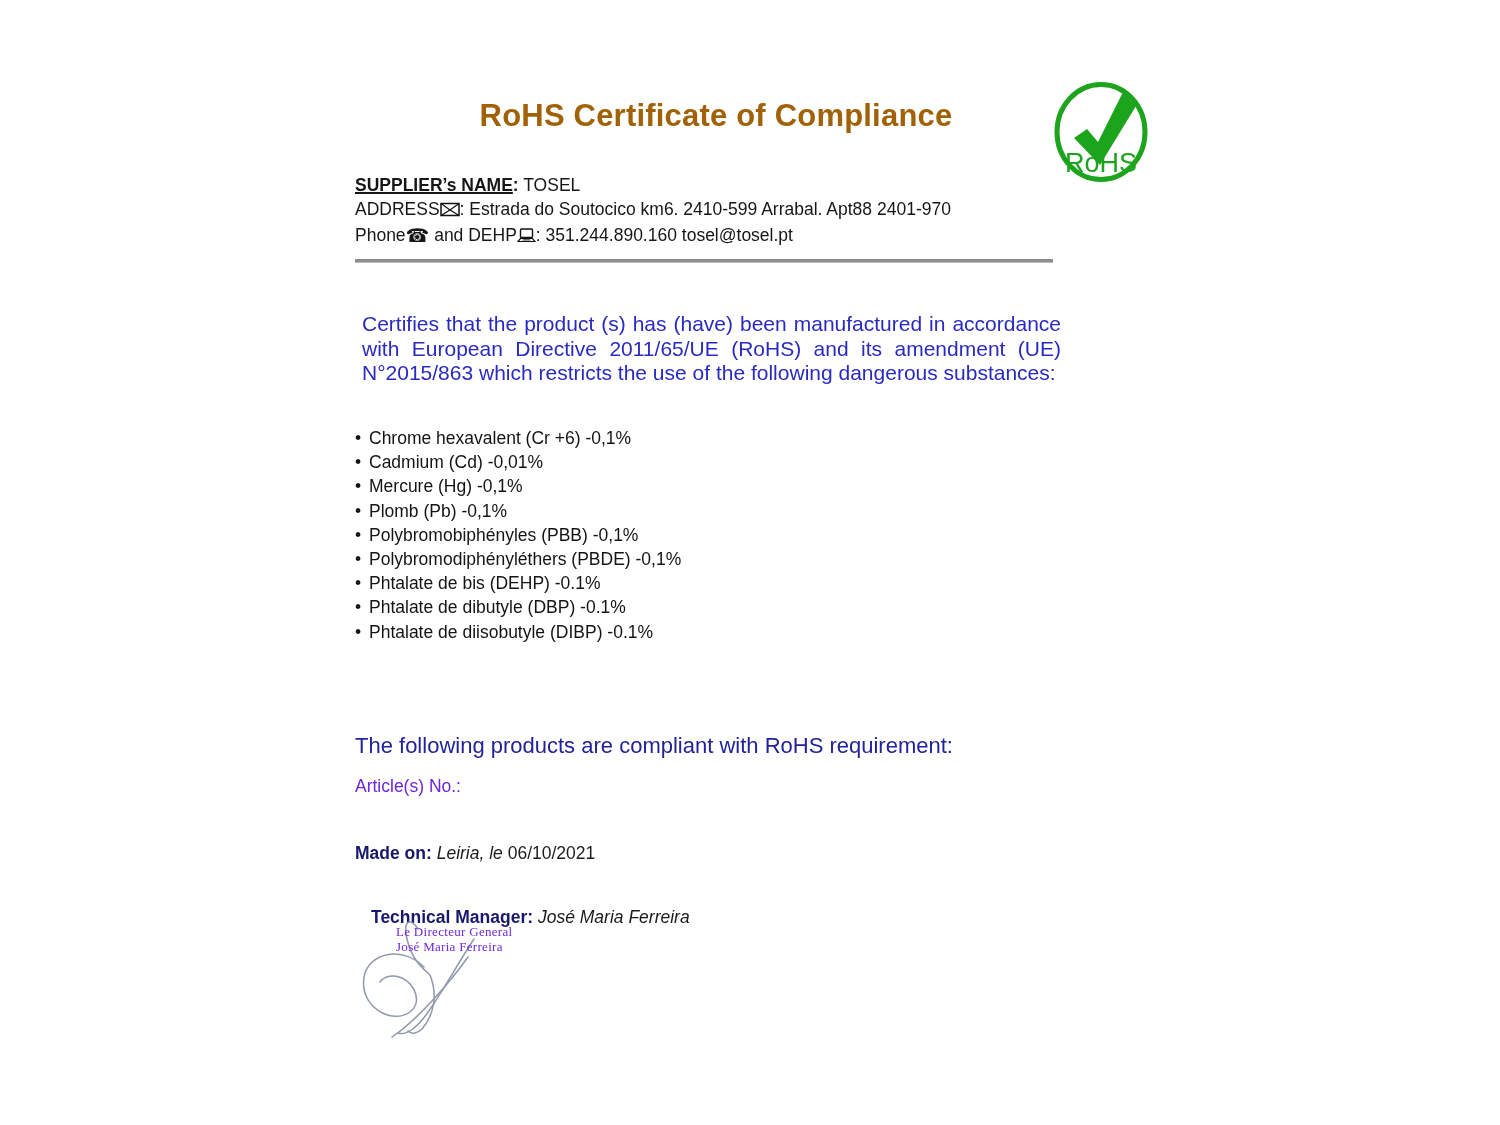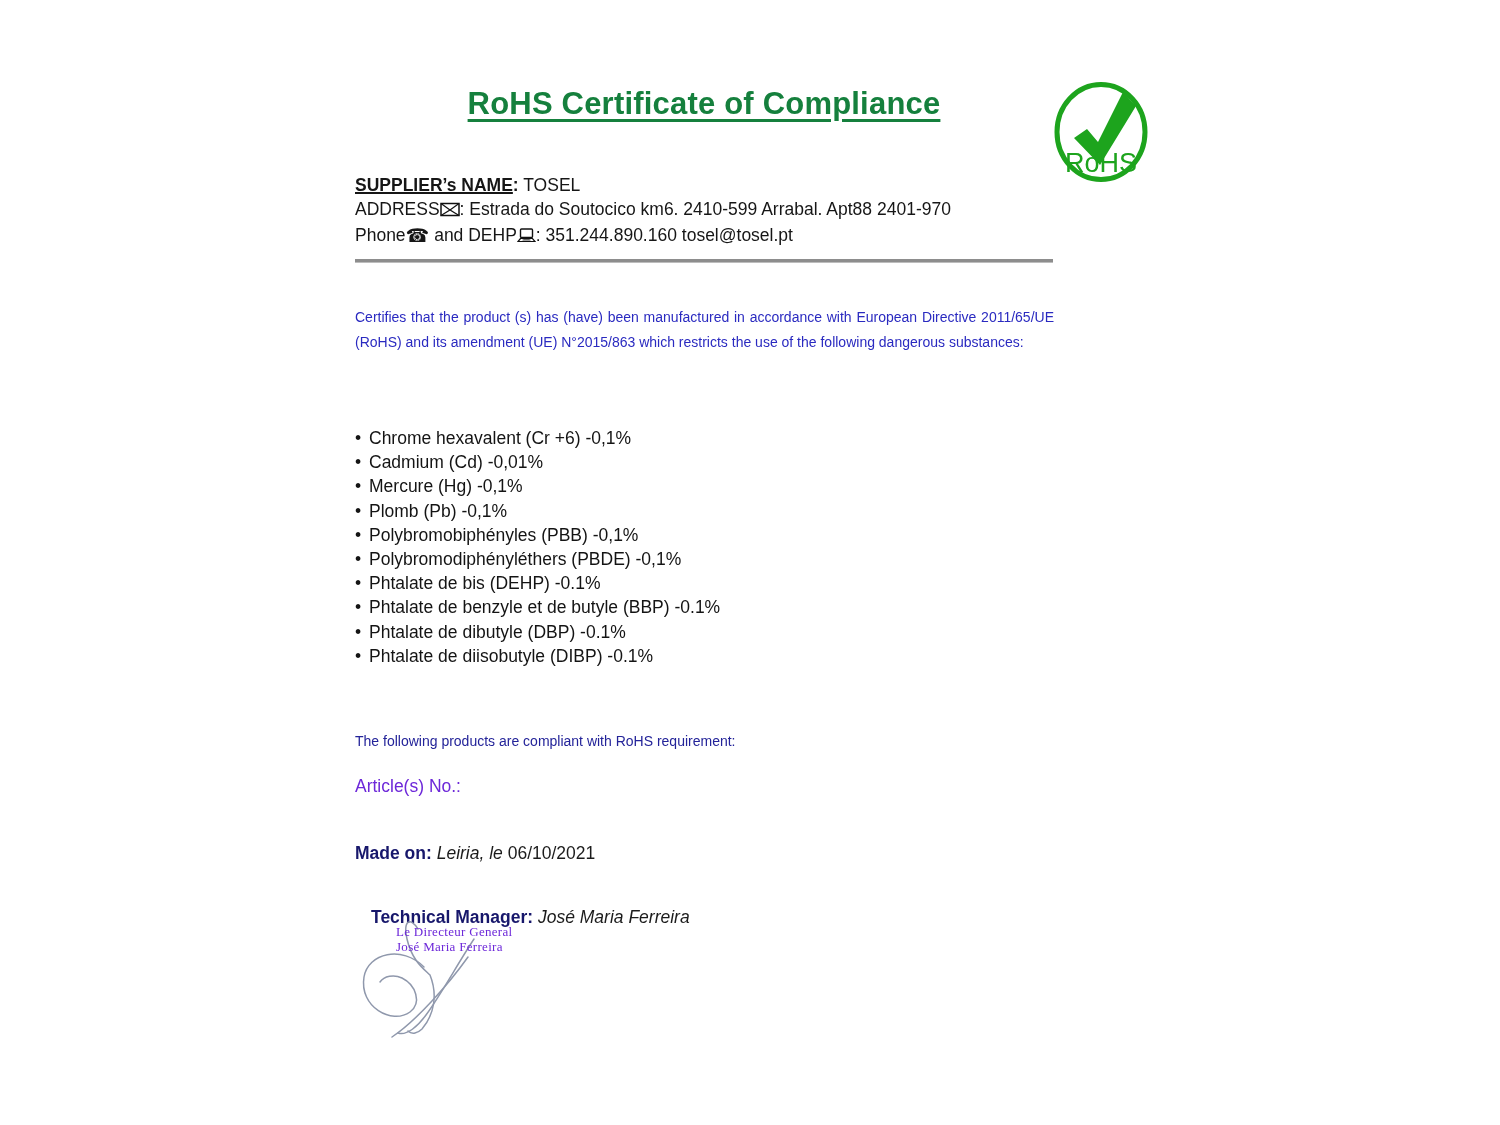--- a/index.html
+++ b/index.html
@@ -4,51 +4,51 @@
 <style>
   html,body { margin:0; padding:0; background:#ffffff; }
   .page {
     position:relative; width:1500px; height:1125px; background:#ffffff;
     overflow:hidden; font-family:"Liberation Sans", sans-serif; color:#1c1c1c;
   }
   .abs { position:absolute; }
 
   
   .title {
-    left:355px; top:86px; width:698px; margin:0; text-align:center;
-    font-size:31px; font-weight:700; color:#15803d;
-    text-decoration:underline; text-decoration-thickness:3px; text-underline-offset:5px;
+    left:355px; top:86px; width:698px; margin:12px; text-align:center;
+    font-size:31px; font-weight:700; color:#a16207;
+    text-decoration-thickness:3px; text-underline-offset:5px;
     letter-spacing:0.2px;
   }
 
   
   .logo { left:1052px; top:80px; width:98px; height:105px;text-align:center; }
 
   
   .supplier { left:355px; top:173px; font-size:17.5px; line-height:24px; white-space:nowrap; color:#161616; }
   .b { font-weight:700; }
   .u { text-decoration:underline; text-decoration-thickness:2px; }
   .icon { display:inline-block; vertical-align:-2px; }
   .phone-glyph { font-family:"DejaVu Sans", sans-serif; font-size:19px; line-height:1; vertical-align:-1px; }
 
   
   .divider { left:355px; top:259px; width:698px; height:3px; background:#8d8d8d; border-bottom:1px solid #bdbdbd; }
 
   
   .cert {
-    left:355px; top:305px; width:699px; margin:0;
-    font-size:14px; line-height:24.6px; color:#2a2ac0; text-align:justify;
+    left:355px; top:305px; width:699px; margin:7px;
+    font-size:21px; line-height:24.6px; color:#2a2ac0; text-align:justify;
   }
 
   
   .subs { left:355px; top:426px; margin:0; padding:0; list-style:none; font-size:17.5px; line-height:24.2px; color:#141414; }
   .subs li::before { content:"\2022"; display:inline-block; width:14px; }
 
   
-  .compliance { left:355px; top:733px; margin:0; font-size:14px; color:#232399; }
+  .compliance { left:355px; top:733px; margin:0; font-size:22px; color:#232399; }
   .articles   { left:355px; top:776px; margin:0; font-size:17.5px; color:#6d28d9; }
   .madeon     { left:355px; top:843px; margin:0; font-size:17.5px; }
   .techmgr    { left:355px; top:891px; margin:16px; font-size:17.5px; }
   .navy { color:#17176b; }
   .ital { font-style:italic; }
 
   
   .sig-svg  { left:352px; top:915px; }
   .sig-text {
     left:396px; top:925px; font-family:"Liberation Serif", serif;
@@ -102,21 +102,20 @@
       <li><span>Mercure (Hg) -0,1%</span></li>
 
       <li><span>Plomb (Pb) -0,1%</span></li>
 
       <li><span>Polybromobiphényles (PBB) -0,1%</span></li>
 
       <li><span>Polybromodiphényléthers (PBDE) -0,1%</span></li>
 
       <li><span>Phtalate de bis (DEHP) -0.1%</span></li>
 
-      <li><span>Phtalate de benzyle et de butyle (BBP) -0.1%</span></li>
 
       <li><span>Phtalate de dibutyle (DBP) -0.1%</span></li>
 
       <li><span>Phtalate de diisobutyle (DIBP) -0.1%</span></li>
     </ul>
 
   <p class="abs compliance">The following products are compliant with RoHS requirement:</p>
 
   <p class="abs articles">Article(s) No.:</p>
 

